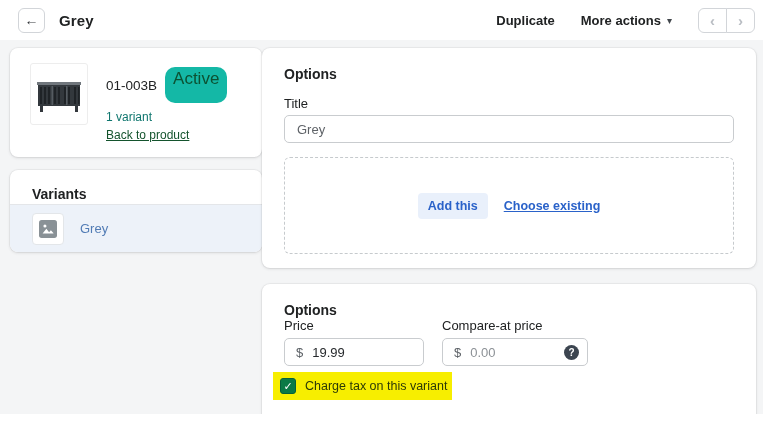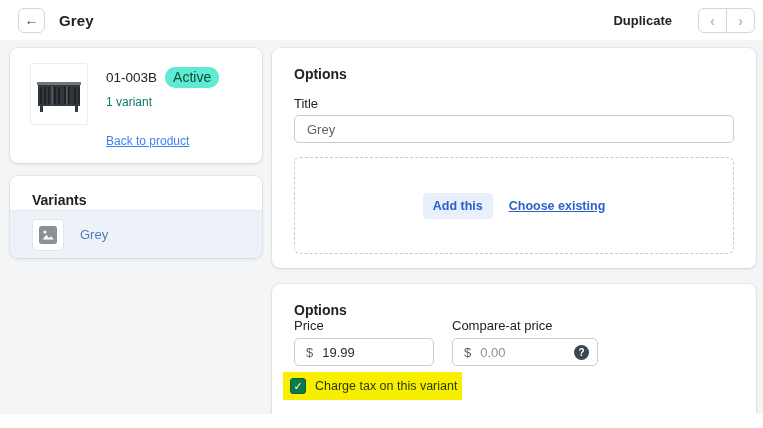--- a/index.html
+++ b/index.html
@@ -30,46 +30,46 @@
     width:29px; height:25px; border:1px solid #d2d5d9; background:#fff;
     display:flex; align-items:center; justify-content:center;
     color:#b9bdc3; font-size:15px; font-weight:700; cursor:pointer;
   }
   .pager-btn.prev { border-radius:6px 0 0 6px; }
   .pager-btn.next { border-radius:0 6px 6px 0; margin-left:-1px; }
 
   
   .content {
     height:374px; background:#f4f5f6; overflow:hidden;
-    display:flex; gap:10px; align-items:flex-start;
+    display:flex; align-items:flex-start;
     padding:8px 7px 0 10px;
     justify-content:flex-end;
   }
   .card {
     background:#fff; border-radius:8px;
     box-shadow:0 0 0 1px rgba(63,63,68,.05), 0 1px 3px rgba(63,63,68,.15);
   }
   .col-left { width:252px; flex:none; display:flex; flex-direction:column; gap:13px; }
   .col-right { flex:1; display:flex; flex-direction:column; gap:16px; }
 
   
   .product-card { display:flex; gap:18px; padding:15px 18px 15px 20px; }
   .thumb {
     width:58px; height:62px; background:#fff; border:1px solid #ededed;
     border-radius:3px; flex:none; display:flex; align-items:center; justify-content:center;
   }
   .prod-info { padding-top:4px; min-width:0; }
   .sku-row { display:flex; align-items:center; gap:8px; }
   .sku { font-size:13.5px; color:#202223; }
   .badge {
-    background:#5eead4; color:#0c5132; font-size:14px; line-height:1;
-    padding:3px 8px 4px; border-radius:10px; white-space:nowrap;
+    background:#14b8a6; color:#0c5132; font-size:17px; line-height:1;
+    padding:3px 8px 16px; border-radius:10px; white-space:nowrap;
   }
   .variant-count { color:#0f766e; font-size:12px; margin-top:7px; }
-  .back-link { color:#3b82f6; font-size:12px; text-decoration:underline; margin-top:25px; display:inline-block; cursor:pointer; }
+  .back-link { color:#14532d; font-size:12px; text-decoration:underline; margin-top:4px; display:inline-block; cursor:pointer; }
 
   
   .variants-head { padding:16px 22px 2px; font-size:14px; font-weight:700; color:#202223; }
   .variant-row {
     display:flex; align-items:center; gap:16px; height:48px;
     padding:0 22px; background:#edf2f9; border-top:1px solid #e4e6e9;
     border-radius:0 0 8px 8px; cursor:pointer;
   }
   .variant-thumb {
     width:32px; height:32px; background:#fff; border:1px solid #e3e6e9; border-radius:4px;
@@ -130,20 +130,24 @@
 
 <div class="topbar">
   <button class="back-btn">
     <span>←</span>
   </button>
   <div class="page-title">Grey</div>
 
   <div class="topbar-right">
     <button class="text-btn">
       <span>Duplicate</span>
+    </button>
+    <button class="text-btn">
+      <span>More actions</span>
+      <span class="caret">▾</span>
     </button>
     <div class="pager">
       <button class="pager-btn prev">
         <span>‹</span>
       </button>
       <button class="pager-btn next">
         <span>›</span>
       </button>
     </div>
   </div>

